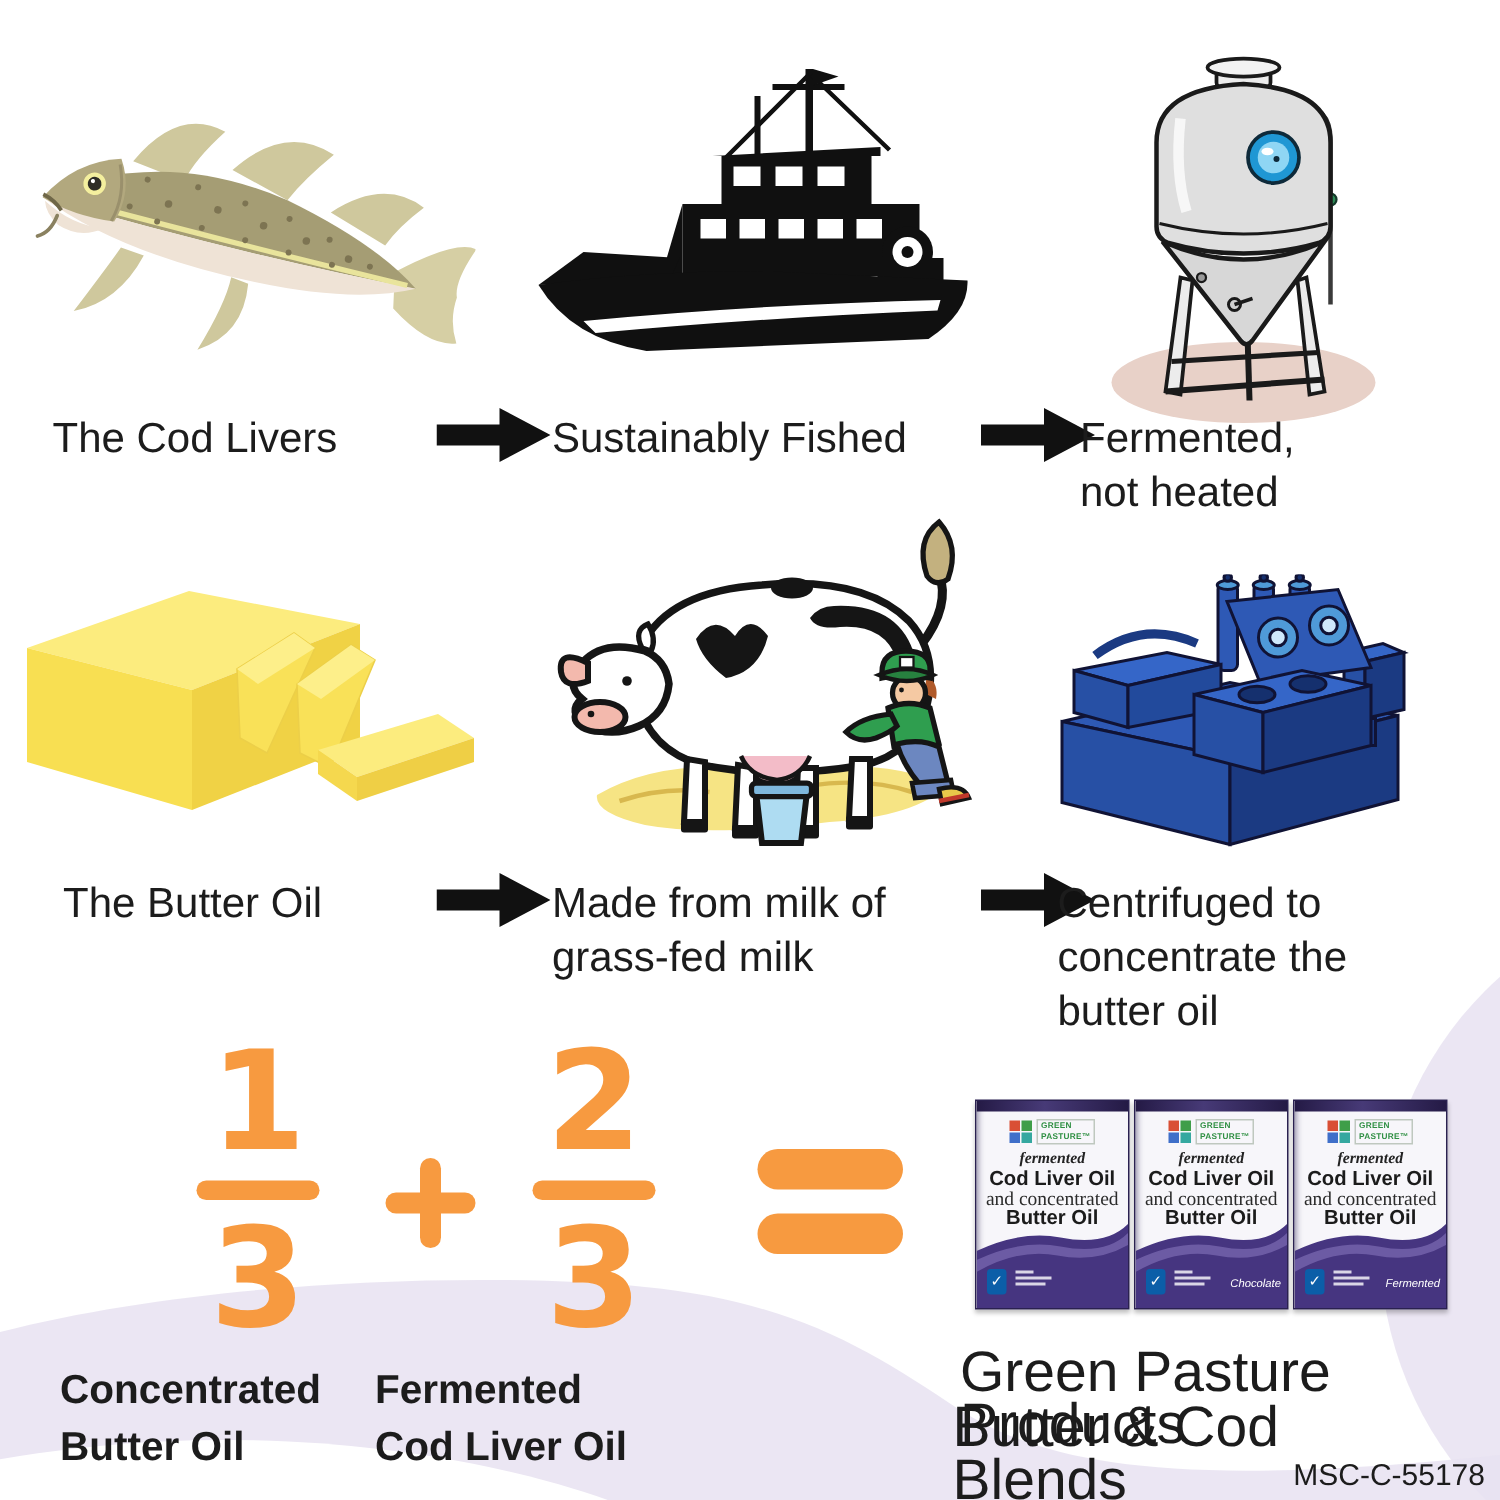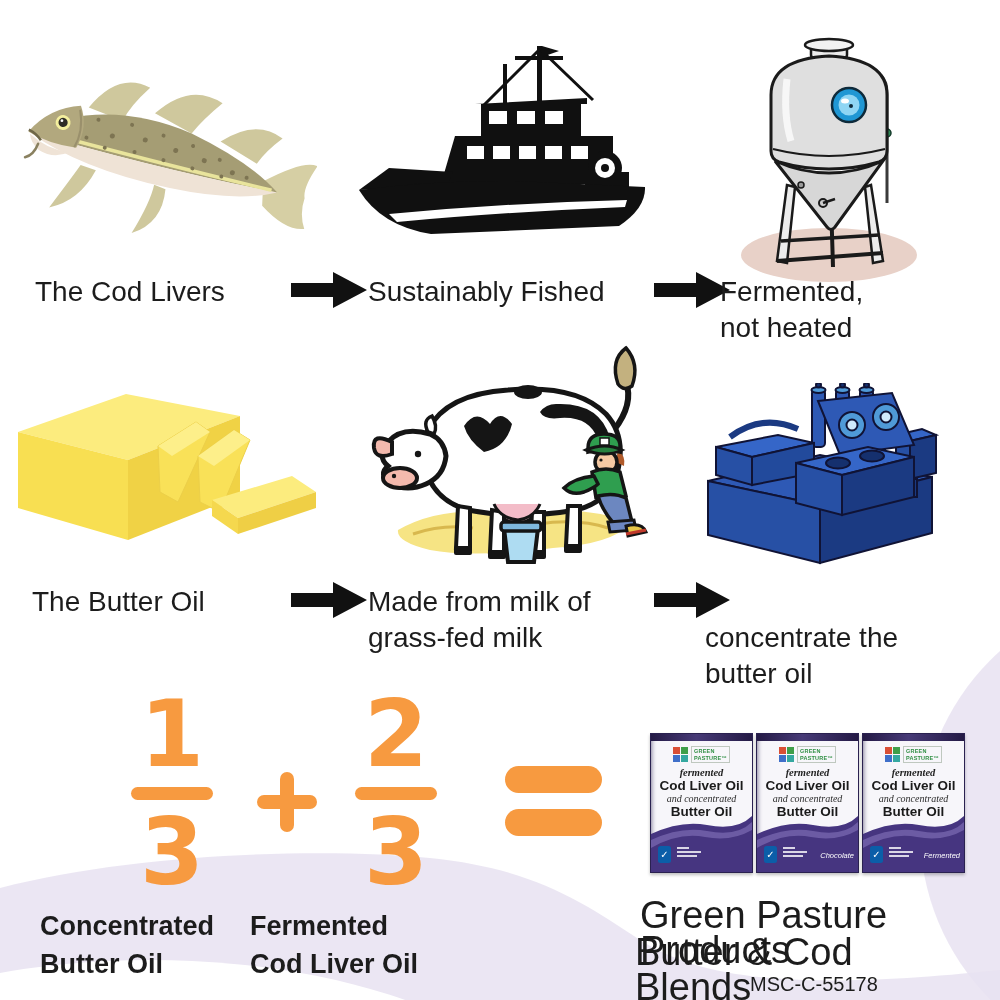--- a/index.html
+++ b/index.html
@@ -24,30 +24,30 @@
   .pbox-top{height:7px;background:linear-gradient(90deg,#241a45,#473a77 45%,#241a45);}
   .pbox-body{position:relative;text-align:center;z-index:2;}
   .brandrow{display:flex;justify-content:center;align-items:center;gap:3px;margin-top:5px;}
   .bgrid{display:grid;grid-template-columns:7px 7px;grid-template-rows:7px 7px;gap:1px;}
   .bgrid i{display:block;}
   .bg1{background:#d94f35;} .bg2{background:#3f9e49;} .bg3{background:#3f6fc9;} .bg4{background:#35a8a0;}
   .bname{display:flex;flex-direction:column;align-items:flex-start;border:1px solid #bfc8bf;padding:1px 2px;}
   .bname span{font-size:5.5px;line-height:6.5px;color:#2f8f43;font-weight:bold;letter-spacing:.2px;}
   .fermented{font-family:"Liberation Serif",serif;font-style:italic;font-weight:bold;font-size:10.5px;margin-top:4px;color:#232323;}
   .codline{font-size:13.5px;font-weight:bold;color:#1b1b1b;line-height:15px;}
-  .andline{font-family:"Liberation Serif",serif;font-style:italic;font-size:10px;color:#2b2b2b;line-height:10px;margin-top:1px;}
+  .andline{font-family:"Liberation Serif",serif;font-size:13px;color:#2b2b2b;line-height:10px;margin-top:1px;}
   .butterline{font-size:13.5px;font-weight:bold;color:#1b1b1b;line-height:16px;}
   .swoosh{position:absolute;left:0;bottom:0;width:101px;height:58px;z-index:1;}
   .msc{position:absolute;left:7px;bottom:9px;width:13px;height:17px;background:#0b5ea8;border-radius:2.5px;
        color:#fff;font-size:10px;line-height:17px;text-align:center;z-index:2;}
   .tinylines{position:absolute;left:26px;bottom:13px;z-index:2;}
   .tinylines i{display:block;background:rgba(255,255,255,.8);height:1.5px;margin-bottom:2.5px;}
   .tl1{width:12px;} .tl2{width:24px;} .tl3{width:20px;}
   .flavor{position:absolute;right:4px;bottom:12px;color:#fff;font-size:7.5px;font-style:italic;z-index:2;}
-  .code{position:absolute;right:10px;top:973px;width:240px;text-align:left;font-size:20px;color:#1c1c1c;z-index:3;}
+  .code{position:absolute;right:10px;top:973px;width:240px;text-align:right;font-size:20px;color:#1c1c1c;z-index:3;}
 </style>
 </head>
 <body>
 
 <div id="canvas">
 
   <svg class="bg" width="1000" height="1000" viewBox="0 0 1000 1000">
     <circle cx="1160" cy="830" r="240" fill="#e7e2f1" fill-opacity="0.85"></circle>
     <path d="M0 888 C140 852 330 848 430 858 C530 868 580 900 640 940 C700 978 790 992 1000 970 L1000 1000 L0 1000 Z" fill="#e7e2f1" fill-opacity="0.85"></path>
     <ellipse cx="150" cy="1165" rx="430" ry="205" fill="#ffffff"></ellipse>
@@ -167,21 +167,21 @@
     <polygon points="10,50 120,78 120,158 10,126" fill="#f8df52"></polygon>
     <polygon points="120,78 232,34 232,114 120,158" fill="#f0d245"></polygon>
     <polygon points="150,64 188,40 202,50 170,120 152,110" fill="#f9e158" stroke="#eccf49" stroke-width="1"></polygon>
     <polygon points="150,64 188,40 202,50 164,74" fill="#fdef8a"></polygon>
     <polygon points="190,74 226,48 242,58 212,130 192,120" fill="#f9e158" stroke="#eccf49" stroke-width="1"></polygon>
     <polygon points="190,74 226,48 242,58 206,84" fill="#fdef8a"></polygon>
     <polygon points="204,118 284,94 308,110 230,136" fill="#fcec7e"></polygon>
     <polygon points="204,118 230,136 230,152 204,134" fill="#f5d84e"></polygon>
     <polygon points="230,136 308,110 308,126 230,152" fill="#efcf45"></polygon>
   </svg>
-  <div class="lbl" style="left:32px;top:584px;width:256px">The Butter Oil</div>
+  <div class="lbl" style="left:42px;top:584px;width:256px">The Butter Oil</div>
 
   <svg class="arrow" style="left:291px;top:578px" width="76" height="44" viewBox="0 0 76 44">
     <path d="M0 15 H42 V4 L76 22 L42 40 V29 H0 Z" fill="#111111"></path>
   </svg>
 
   <svg class="art" style="left:368px;top:338px" width="290" height="240" viewBox="0 0 290 240">
     <path d="M30 192 Q75 166 145 176 Q225 166 262 186 Q244 206 185 210 Q105 220 62 212 Q28 204 30 192 Z" fill="#f6e484"></path>
     <path d="M45 196 q30 -10 60 -6 M170 186 q40 -6 70 4" stroke="#d8b84e" fill="none" stroke-width="3"></path>
     <path d="M246 92 Q266 66 258 44" fill="none" stroke="#151515" stroke-width="6" stroke-linecap="round"></path>
     <path d="M250 46 Q242 22 258 10 Q272 26 264 48 Q256 54 250 46 Z" fill="#c3b17f" stroke="#151515" stroke-width="3.5"></path>
@@ -257,20 +257,21 @@
         <circle cx="152" cy="42" r="5.5" fill="#cfe9fb"></circle>
       <circle cx="186" cy="34" r="13" fill="#4f9ad8"></circle>
         <circle cx="186" cy="34" r="5.5" fill="#cfe9fb"></circle>
       <polygon points="96,80 168,64 214,74 142,92" fill="#3566c8"></polygon>
       <ellipse cx="138" cy="80" rx="12" ry="5.5" fill="#15306e"></ellipse>
       <ellipse cx="172" cy="73" rx="12" ry="5.5" fill="#15306e"></ellipse>
       <polygon points="96,80 142,92 142,132 96,120" fill="#2750a5"></polygon>
       <polygon points="142,92 214,74 214,114 142,132" fill="#1b3a82"></polygon>
     </g>
   </svg>
+  <div class="lbl" style="left:705px;top:584px;width:250px">Centrifuged to</div>
   <div class="lbl" style="left:705px;top:620px;width:250px">concentrate the</div>
   <div class="lbl" style="left:705px;top:656px;width:250px">butter oil</div>
 
   <div class="frac" style="left:119px;top:692px">
     <div class="fnum">1</div>
     <div class="fbar"></div>
     <div class="fden">3</div>
   </div>
 
   <div class="opbar" style="left:257px;top:795px;width:60px;height:14px"></div>

